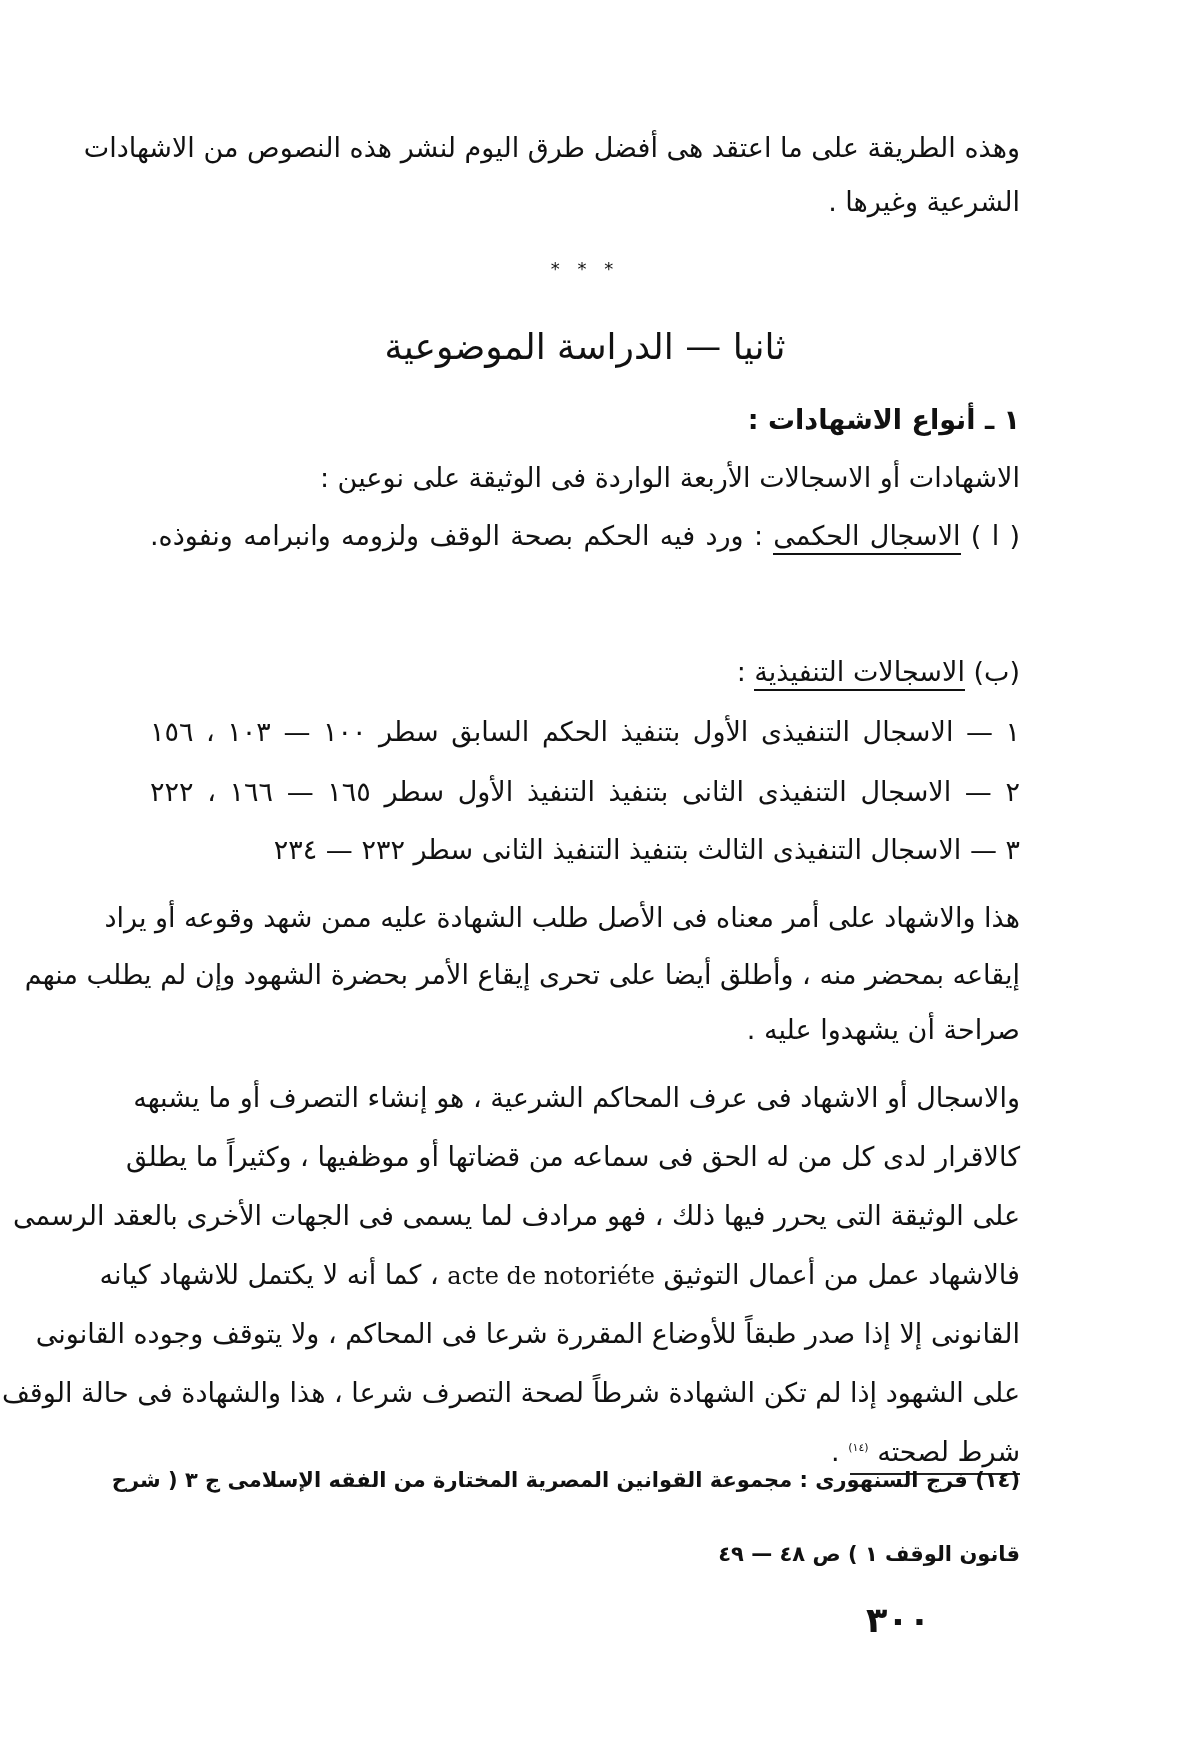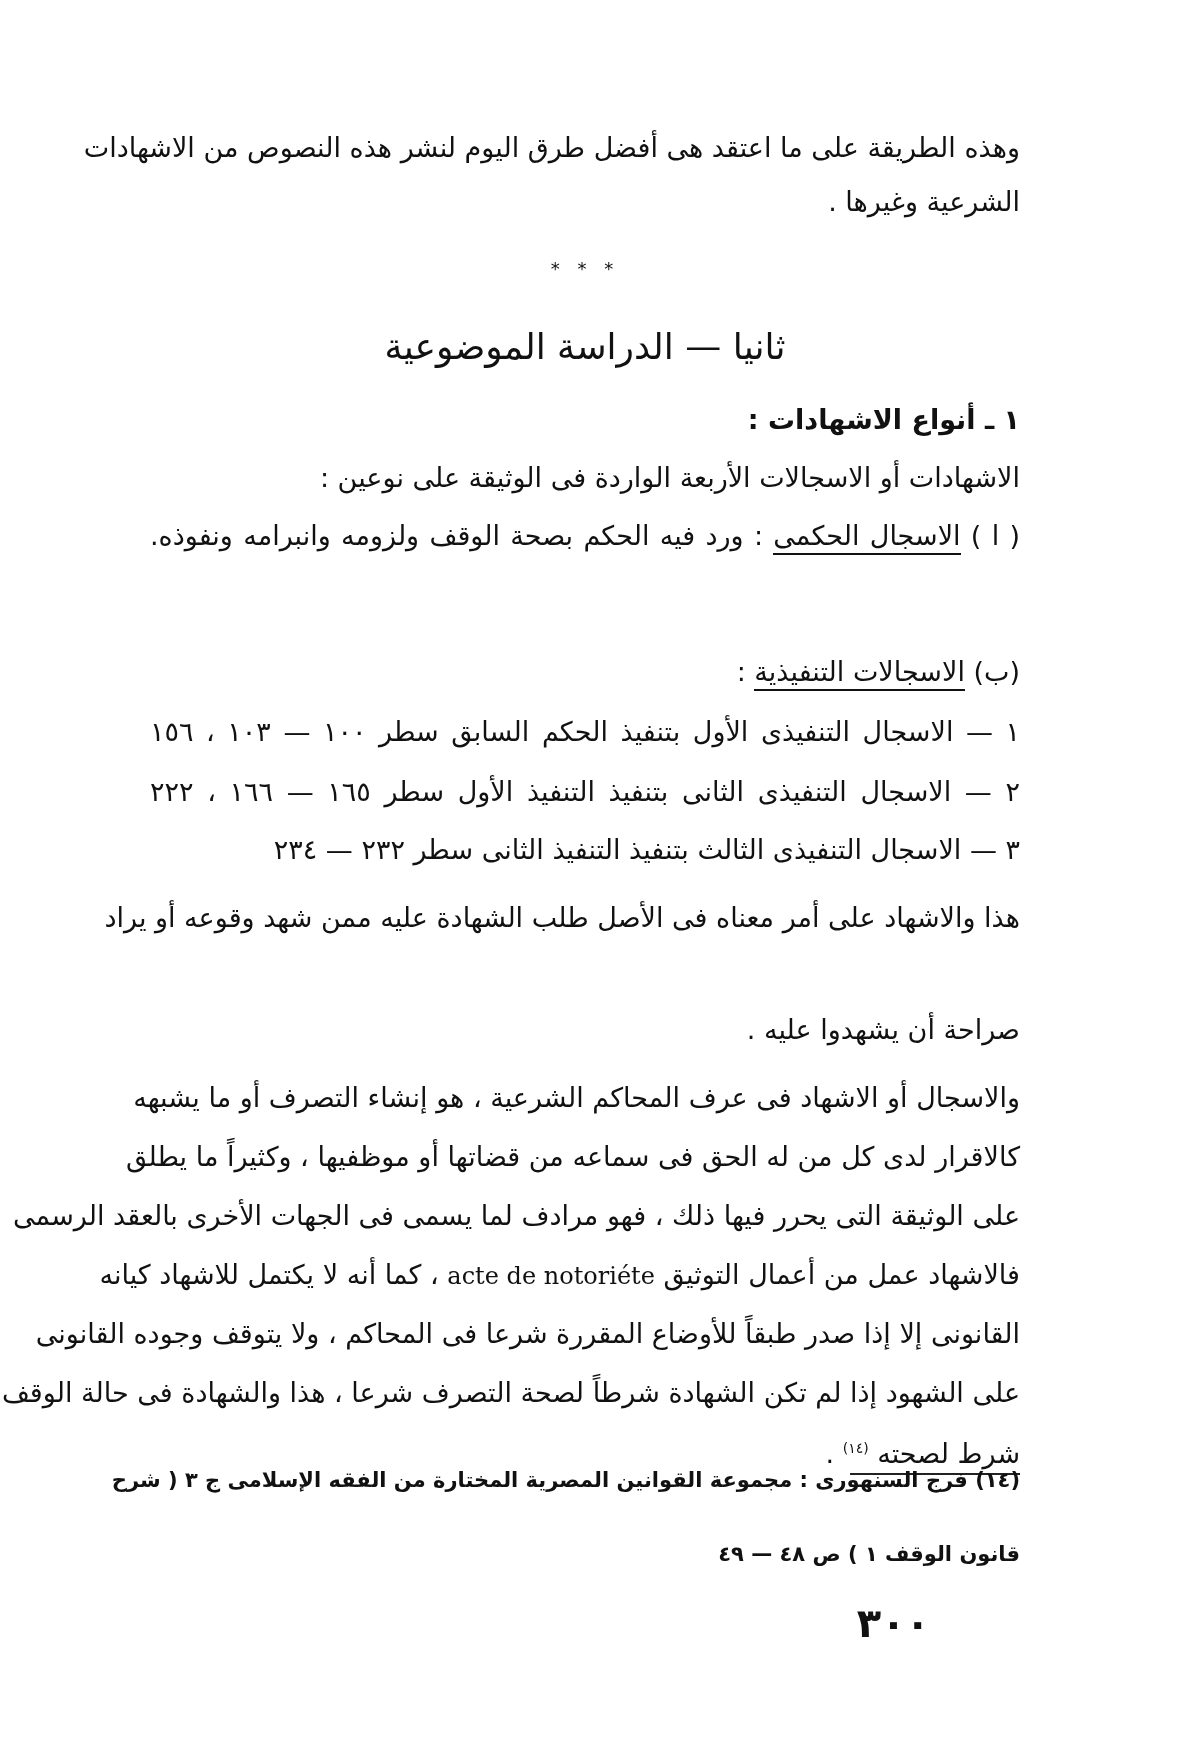--- a/index.html
+++ b/index.html
@@ -57,21 +57,21 @@
       border-bottom: 2px solid #111;
       padding-bottom: 2px;
     }
     .latin {
       font-family: "DejaVu Serif", serif;
       direction: ltr;
       unicode-bidi: embed;
       font-size: 24px;
     }
     sup.fn {
-      font-size: 14px;
+      font-size: 11px;
       vertical-align: super;
       margin-top: 30px;
     }
     .rule {
       position: absolute;
       right: 0;
       width: 170px;
       top: 1473px;
       border-top: 2px solid #222;
     }
@@ -80,21 +80,21 @@
       right: 0;
       white-space: nowrap;
       font-size: 21px;
       font-weight: bold;
       line-height: 32px;
     }
     .page-number {
       position: absolute;
       right: 90px;
       top: 1600px;
-      font-size: 40px;
+      font-size: 35px;
       font-weight: bold;
     }
   </style>
 </head>
 <body>
 
 <div class="page">
 
   <div class="line justify" style="top:128px;">وهذه الطريقة على ما اعتقد هى أفضل طرق اليوم لنشر هذه النصوص من الاشهادات</div>
   <div class="line" style="top:182px;">الشرعية وغيرها .</div>
@@ -117,20 +117,21 @@
     <span>(ب)</span>
     <span class="ul">الاسجالات التنفيذية</span>
     <span>:</span>
   </div>
 
   <div class="line justify" style="top:712px;">١ — الاسجال التنفيذى الأول بتنفيذ الحكم السابق سطر ١٠٠ — ١٠٣ ، ١٥٦</div>
   <div class="line justify" style="top:772px;">٢ — الاسجال التنفيذى الثانى بتنفيذ التنفيذ الأول سطر ١٦٥ — ١٦٦ ، ٢٢٢</div>
   <div class="line" style="top:830px;">٣ — الاسجال التنفيذى الثالث بتنفيذ التنفيذ الثانى سطر ٢٣٢ — ٢٣٤</div>
 
   <div class="line justify" style="top:898px;">هذا والاشهاد على أمر معناه فى الأصل طلب الشهادة عليه ممن شهد وقوعه أو يراد</div>
+  <div class="line justify" style="top:955px;">إيقاعه بمحضر منه ، وأطلق أيضا على تحرى إيقاع الأمر بحضرة الشهود وإن لم يطلب منهم</div>
   <div class="line" style="top:1010px;">صراحة أن يشهدوا عليه .</div>
 
   <div class="line justify" style="top:1078px;">والاسجال أو الاشهاد فى عرف المحاكم الشرعية ، هو إنشاء التصرف أو ما يشبهه</div>
   <div class="line justify" style="top:1137px;">كالاقرار لدى كل من له الحق فى سماعه من قضاتها أو موظفيها ، وكثيراً ما يطلق</div>
   <div class="line justify" style="top:1196px;">على الوثيقة التى يحرر فيها ذلك ، فهو مرادف لما يسمى فى الجهات الأخرى بالعقد الرسمى</div>
   <div class="line justify" style="top:1314px;">القانونى إلا إذا صدر طبقاً للأوضاع المقررة شرعا فى المحاكم ، ولا يتوقف وجوده القانونى</div>
   <div class="line justify" style="top:1255px;">
     <span>فالاشهاد عمل من أعمال التوثيق</span>
     <span class="latin">acte de notoriéte</span>
     <span>، كما أنه لا يكتمل للاشهاد كيانه</span>

